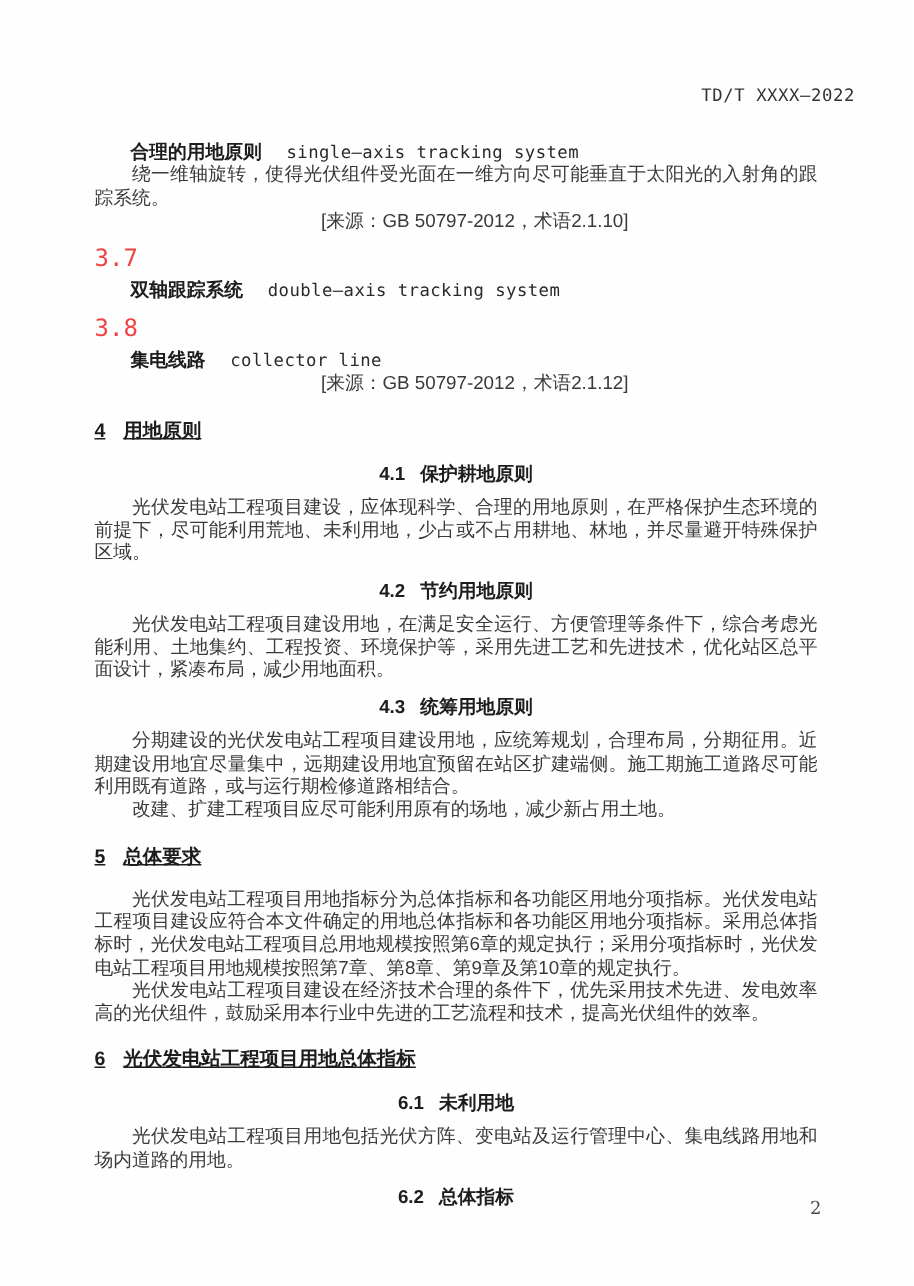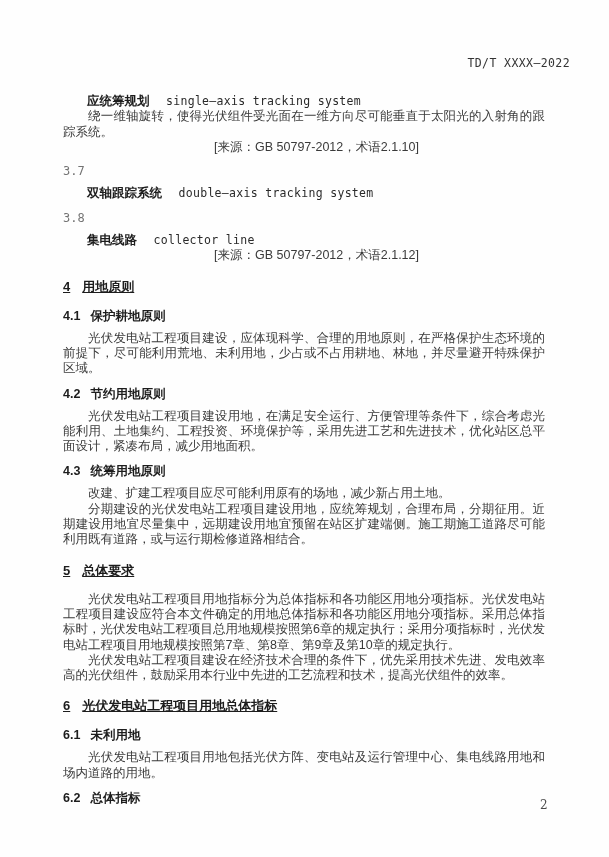--- a/index.html
+++ b/index.html
@@ -23,41 +23,41 @@
     margin-bottom: 24px;
     font-family: "DejaVu Sans Mono", monospace;
     font-size: 11.5px;
     letter-spacing: 0.4px;
     color: #333;
   }
   p { margin: 0; font-size: 12.5px; line-height: 15.3px; text-align: justify; }
   .term-num {
     margin: 9px 0 7px;
     font-family: "DejaVu Sans Mono", monospace;
-    font-size: 12px; color: #737373;
+    font-size: 16px; color: #ef4444;
   }
   .term-line { padding-left: 24px; text-align: left; }
   .term-cn { font-weight: bold; color: #1d1d1d; }
   .term-en {
     font-family: "DejaVu Sans Mono", monospace;
     font-size: 11.5px; color: #2a2a2a;
     margin-left: 13px; letter-spacing: 0.3px;
   }
   .indent { text-indent: 2em; }
   .src { text-indent: 2em; text-align: center; }
   .chapter-h {
     margin: 14px 0 12px;
     font-size: 13px; font-weight: bold; color: #1d1d1d;
     text-align: left;
     text-decoration: underline;
   }
   .section-h {
     margin: 9px 0 6px;
     font-size: 12.5px; font-weight: bold; color: #1d1d1d;
-    text-align: left;
+    text-align: center;
   }
   .h-num { margin-right: 12px; }
   .h-num-sub { margin-right: 10px; }
   .page-number {
     position: absolute;
     left: 540px; top: 798px;
     font-family: "DejaVu Serif", serif;
     font-size: 12px; color: #4a4a4a;
   }
 </style>
@@ -65,21 +65,21 @@
 <body>
 
 <div class="page">
 
   <div class="doc-header">
     <span>TD/T XXXX—2022</span>
   </div>
 
   <section class="term-block">
     <p class="term-line">
-      <span class="term-cn">应统筹规划</span>
+      <span class="term-cn">合理的用地原则</span>
       <span class="term-en">single—axis tracking system</span>
     </p>
     <p class="indent">绕一维轴旋转，使得光伏组件受光面在一维方向尽可能垂直于太阳光的入射角的跟踪系统。</p>
     <p class="src">[来源：GB 50797-2012，术语2.1.10]</p>
   </section>
 
   <p class="term-num">3.7</p>
   <section class="term-block">
     <p class="term-line">
       <span class="term-cn">双轴跟踪系统</span>
@@ -106,22 +106,22 @@
   <p class="indent">光伏发电站工程项目建设，应体现科学、合理的用地原则，在严格保护生态环境的前提下，尽可能利用荒地、未利用地，少占或不占用耕地、林地，并尽量避开特殊保护区域。</p>
 
   <div class="section-h">
     <span class="h-num-sub">4.2</span><span>节约用地原则</span>
   </div>
   <p class="indent">光伏发电站工程项目建设用地，在满足安全运行、方便管理等条件下，综合考虑光能利用、土地集约、工程投资、环境保护等，采用先进工艺和先进技术，优化站区总平面设计，紧凑布局，减少用地面积。</p>
 
   <div class="section-h">
     <span class="h-num-sub">4.3</span><span>统筹用地原则</span>
   </div>
+  <p class="indent">分期建设的光伏发电站工程项目建设用地，应统筹规划，合理布局，分期征用。近期建设用地宜尽量集中，远期建设用地宜预留在站区扩建端侧。施工期施工道路尽可能利用既有道路，或与运行期检修道路相结合。</p>
   <p class="indent">改建、扩建工程项目应尽可能利用原有的场地，减少新占用土地。</p>
-  <p class="indent">分期建设的光伏发电站工程项目建设用地，应统筹规划，合理布局，分期征用。近期建设用地宜尽量集中，远期建设用地宜预留在站区扩建端侧。施工期施工道路尽可能利用既有道路，或与运行期检修道路相结合。</p>
 
   <div class="chapter-h">
     <span class="h-num">5</span><span>总体要求</span>
   </div>
   <p class="indent">光伏发电站工程项目用地指标分为总体指标和各功能区用地分项指标。光伏发电站工程项目建设应符合本文件确定的用地总体指标和各功能区用地分项指标。采用总体指标时，光伏发电站工程项目总用地规模按照第6章的规定执行；采用分项指标时，光伏发电站工程项目用地规模按照第7章、第8章、第9章及第10章的规定执行。</p>
   <p class="indent">光伏发电站工程项目建设在经济技术合理的条件下，优先采用技术先进、发电效率高的光伏组件，鼓励采用本行业中先进的工艺流程和技术，提高光伏组件的效率。</p>
 
   <div class="chapter-h">
     <span class="h-num">6</span><span>光伏发电站工程项目用地总体指标</span>
   </div>

